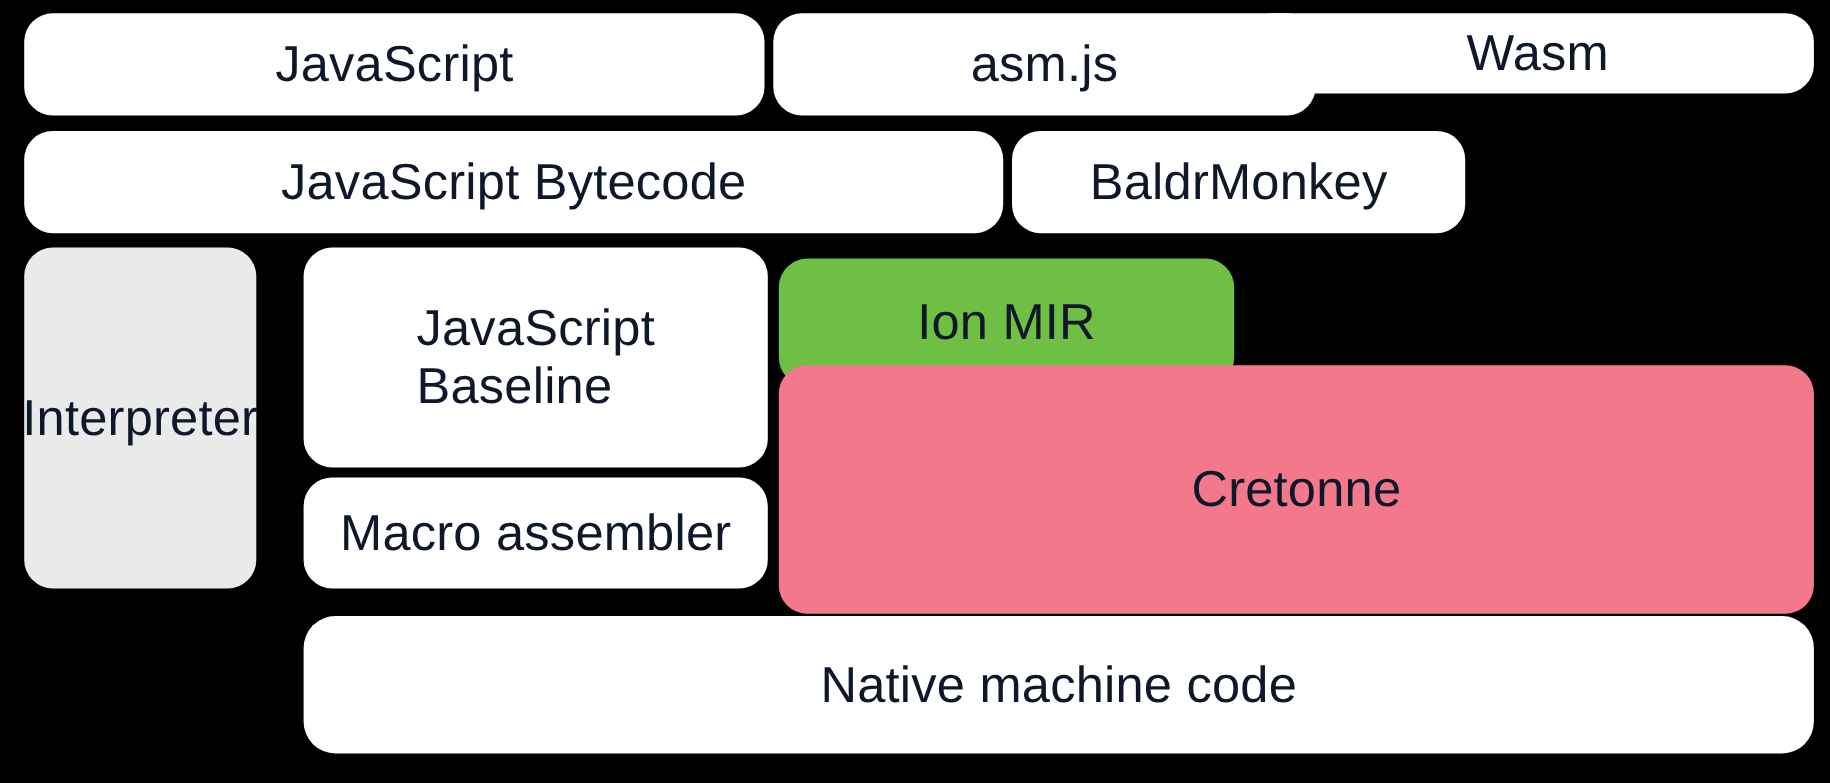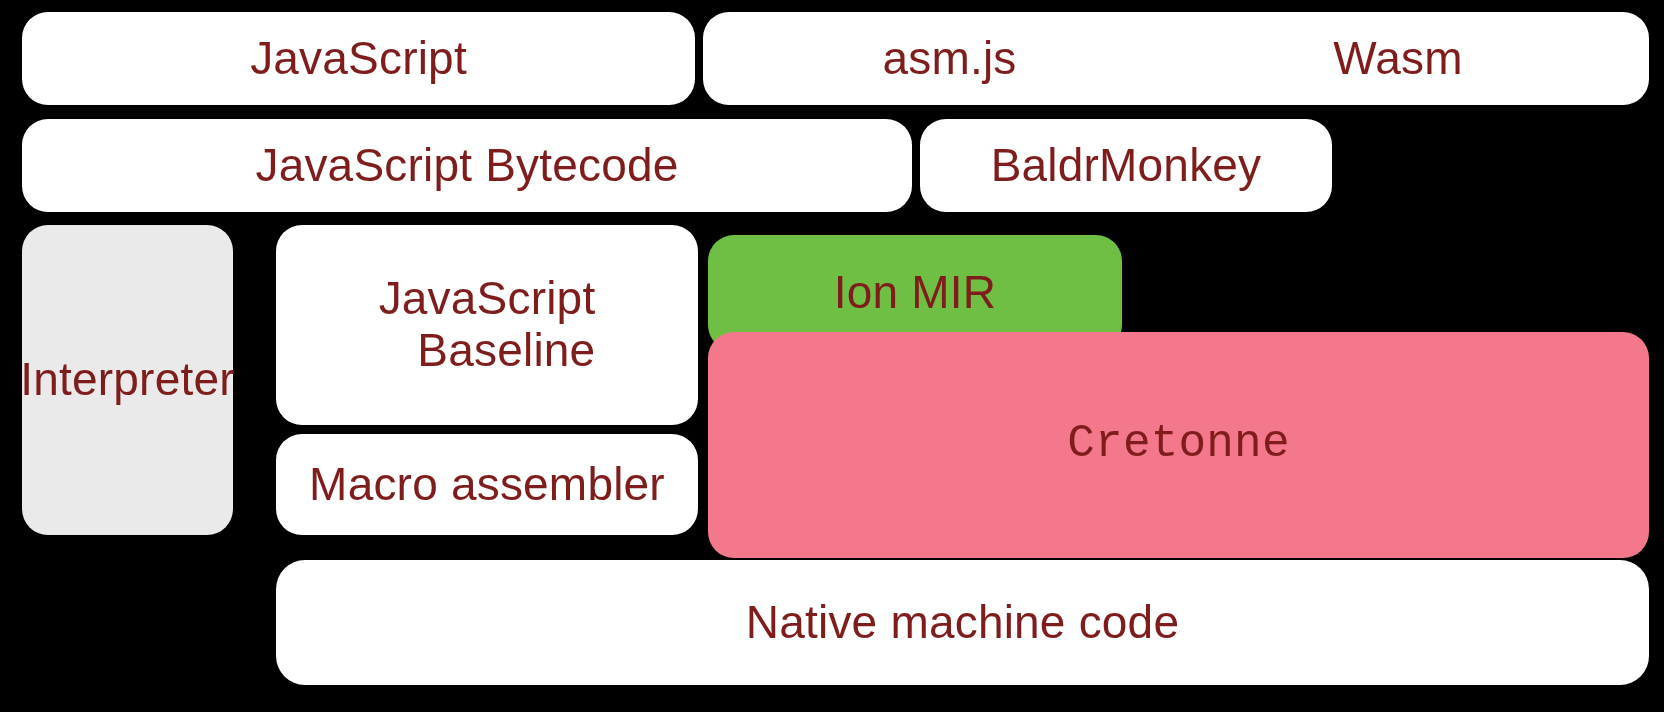--- a/index.html
+++ b/index.html
@@ -17,40 +17,40 @@
     height: 712px;
     background: #000000;
     overflow: hidden;
   }
   .box {
     position: absolute;
     box-sizing: border-box;
     display: flex;
     align-items: center;
     justify-content: center;
-    text-align: right;
+    text-align: left;
     border-radius: 26px;
     background: #ffffff;
-    color: #7f1d1d;
+    color: #0f172a;
     font-family: "Liberation Sans", sans-serif;
     font-size: 46px;
     line-height: 1.12;
     font-weight: 400;
     letter-spacing: 0.2px;
     white-space: pre-line;
     user-select: none;
   }
   .box.gray   { background: #eaeaea; }
   .box.green  { background: #6fbf44; }
-  .box.pink   { background: #f4788c; font-family: Liberation Mono, monospace; }
+  .box.pink   { background: #f4788c; }
 
   
   #box-javascript        { left: 22px;   top: 12px;  width: 673px; height: 93px; }
   #box-asmjs             { left: 703px;  top: 12px;  width: 493px; height: 93px; }
-  #box-wasm              { left: 1130px; top: 12px;  width: 519px; height: 93px; padding-left: 17px; }
+  #box-wasm              { left: 1130px; top: 12px;  width: 519px; height: 73px; padding-left: 17px; }
 
   
   #box-js-bytecode       { left: 22px;   top: 119px; width: 890px; height: 93px; }
   #box-baldrmonkey       { left: 920px;  top: 119px; width: 412px; height: 93px; }
 
   
   #box-interpreter       { left: 22px;   top: 225px; width: 211px; height: 310px; }
   #box-js-baseline       { left: 276px;  top: 225px; width: 422px; height: 200px; }
   #box-macro-assembler   { left: 276px;  top: 434px; width: 422px; height: 101px; }
   #box-ion-mir           { left: 708px;  top: 235px; width: 414px; height: 116px; }

